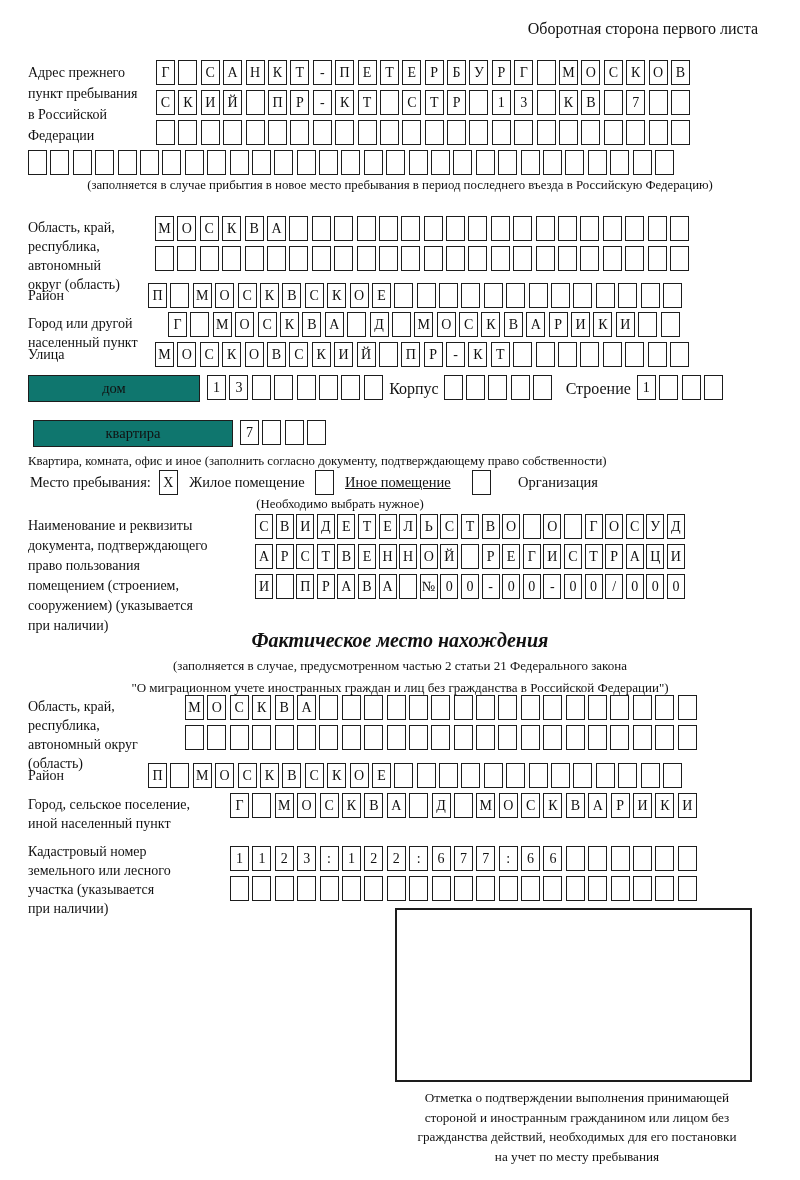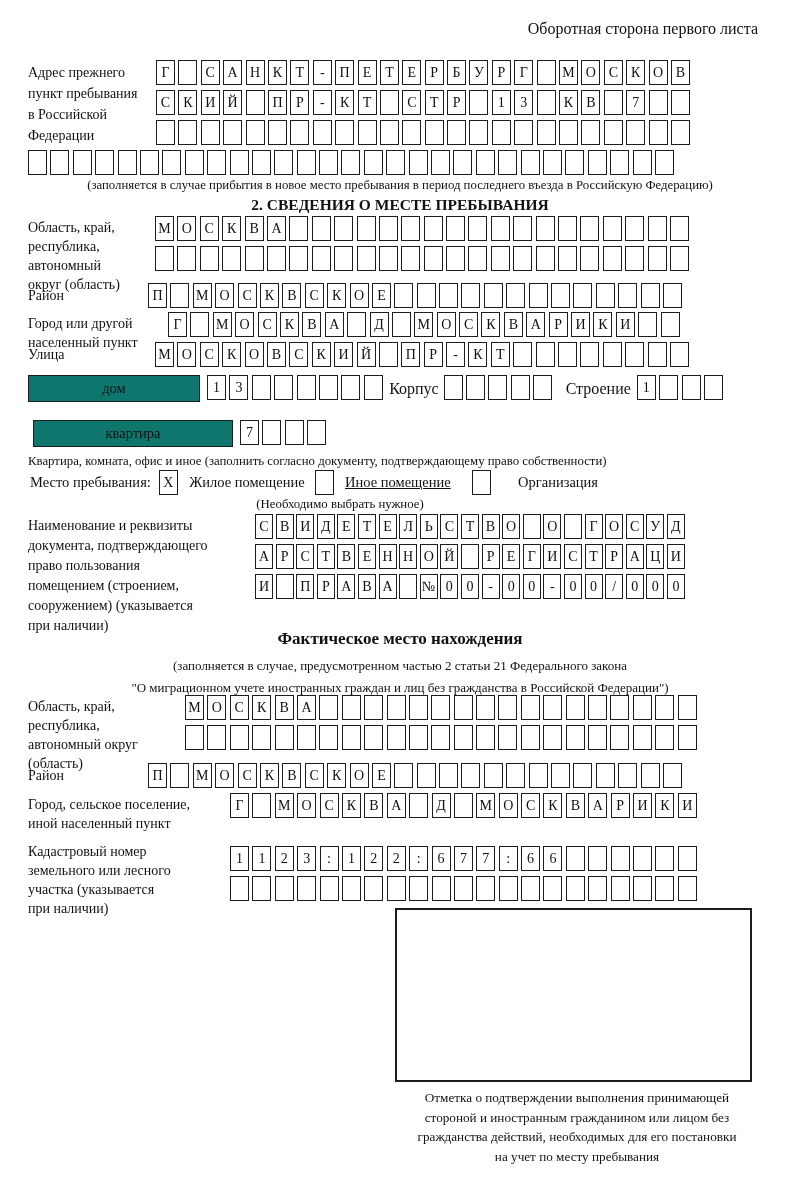--- a/index.html
+++ b/index.html
@@ -158,21 +158,20 @@
       <span class="cbox"></span>
       <span class="cbox"></span>
       <span class="cbox"></span>
       <span class="cbox"></span>
       <span class="cbox"></span>
       <span class="cbox"></span>
       <span class="cbox"></span>
     </div>
   <div class="abs note center" style="top:178px;">(заполняется в случае прибытия в новое место пребывания в период последнего въезда в Российскую Федерацию)</div>
 
-  <div class="abs heading center" style="top:196px;">2. СВЕДЕНИЯ О МЕСТЕ ПРЕБЫВАНИЯ</div>
 
   <div class="abs block" style="top:216px;">
     <div class="label w127 pt2">
         <div>Область, край,</div>
         <div>республика,</div>
         <div>автономный</div>
         <div>округ (область)</div>
       </div>
     <div class="rows">
       <div class="cells">
@@ -448,21 +447,21 @@
           <span class="cbox">0</span>
           <span class="cbox">0</span>
           <span class="cbox">/</span>
           <span class="cbox">0</span>
           <span class="cbox">0</span>
           <span class="cbox">0</span>
         </div>
     </div>
   </div>
 
-  <div class="abs heading center" style="top:629px;font-size:17px;">Фактическое место нахождения</div>
+  <div class="abs heading center" style="top:629px;font-size:20px;font-style:italic;">Фактическое место нахождения</div>
   <div class="abs note center" style="top:655px;line-height:22px;font-size:13px;">
       <div>(заполняется в случае, предусмотренном частью 2 статьи 21 Федерального закона</div>
       <div>"О миграционном учете иностранных граждан и лиц без гражданства в Российской Федерации")</div>
     </div>
 
   <div class="abs block" style="top:695px;">
     <div class="label w157 pt2">
         <div>Область, край,</div>
         <div>республика,</div>
         <div>автономный округ</div>

